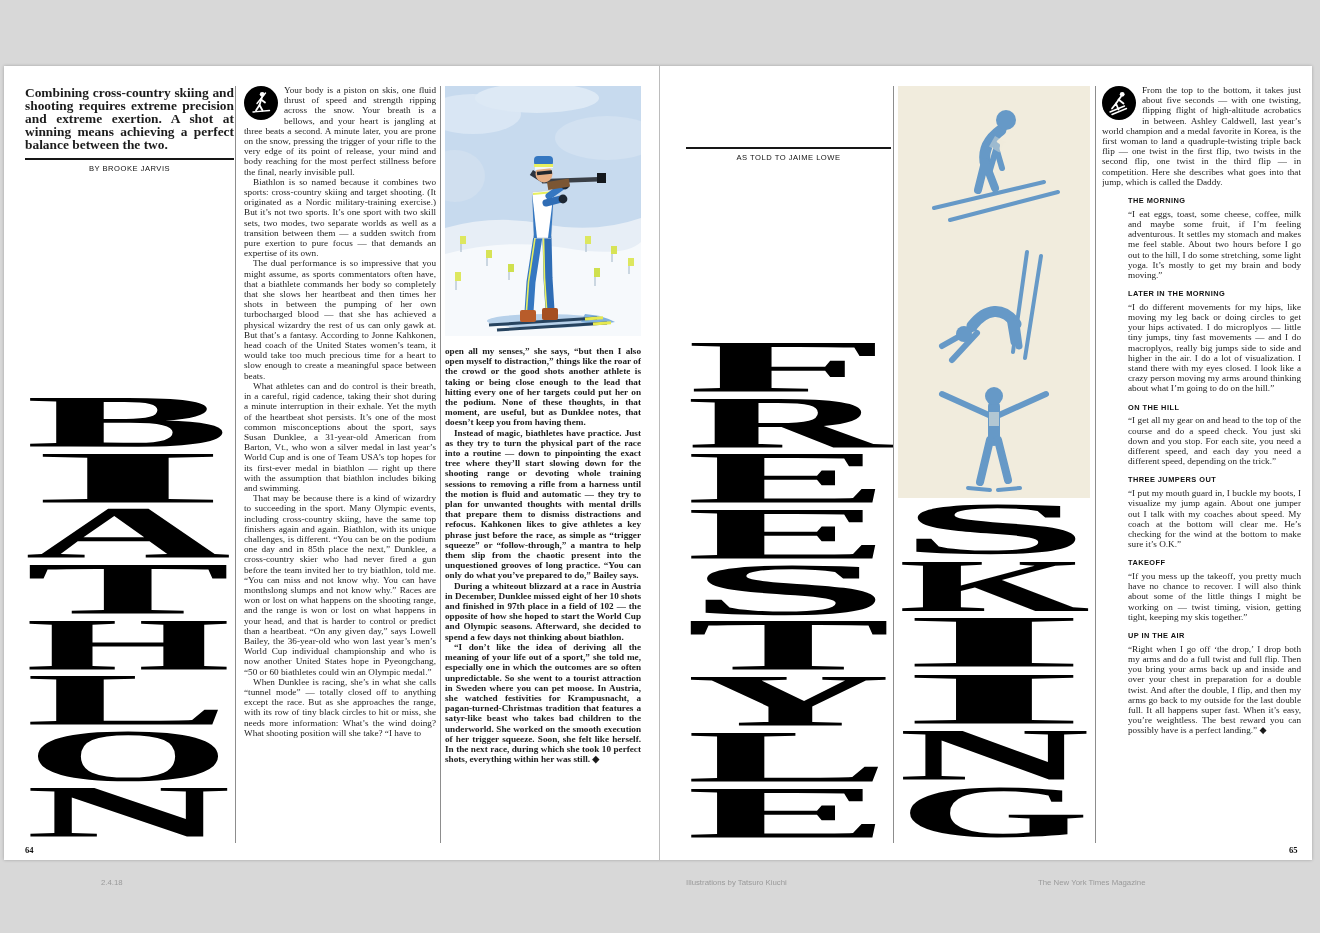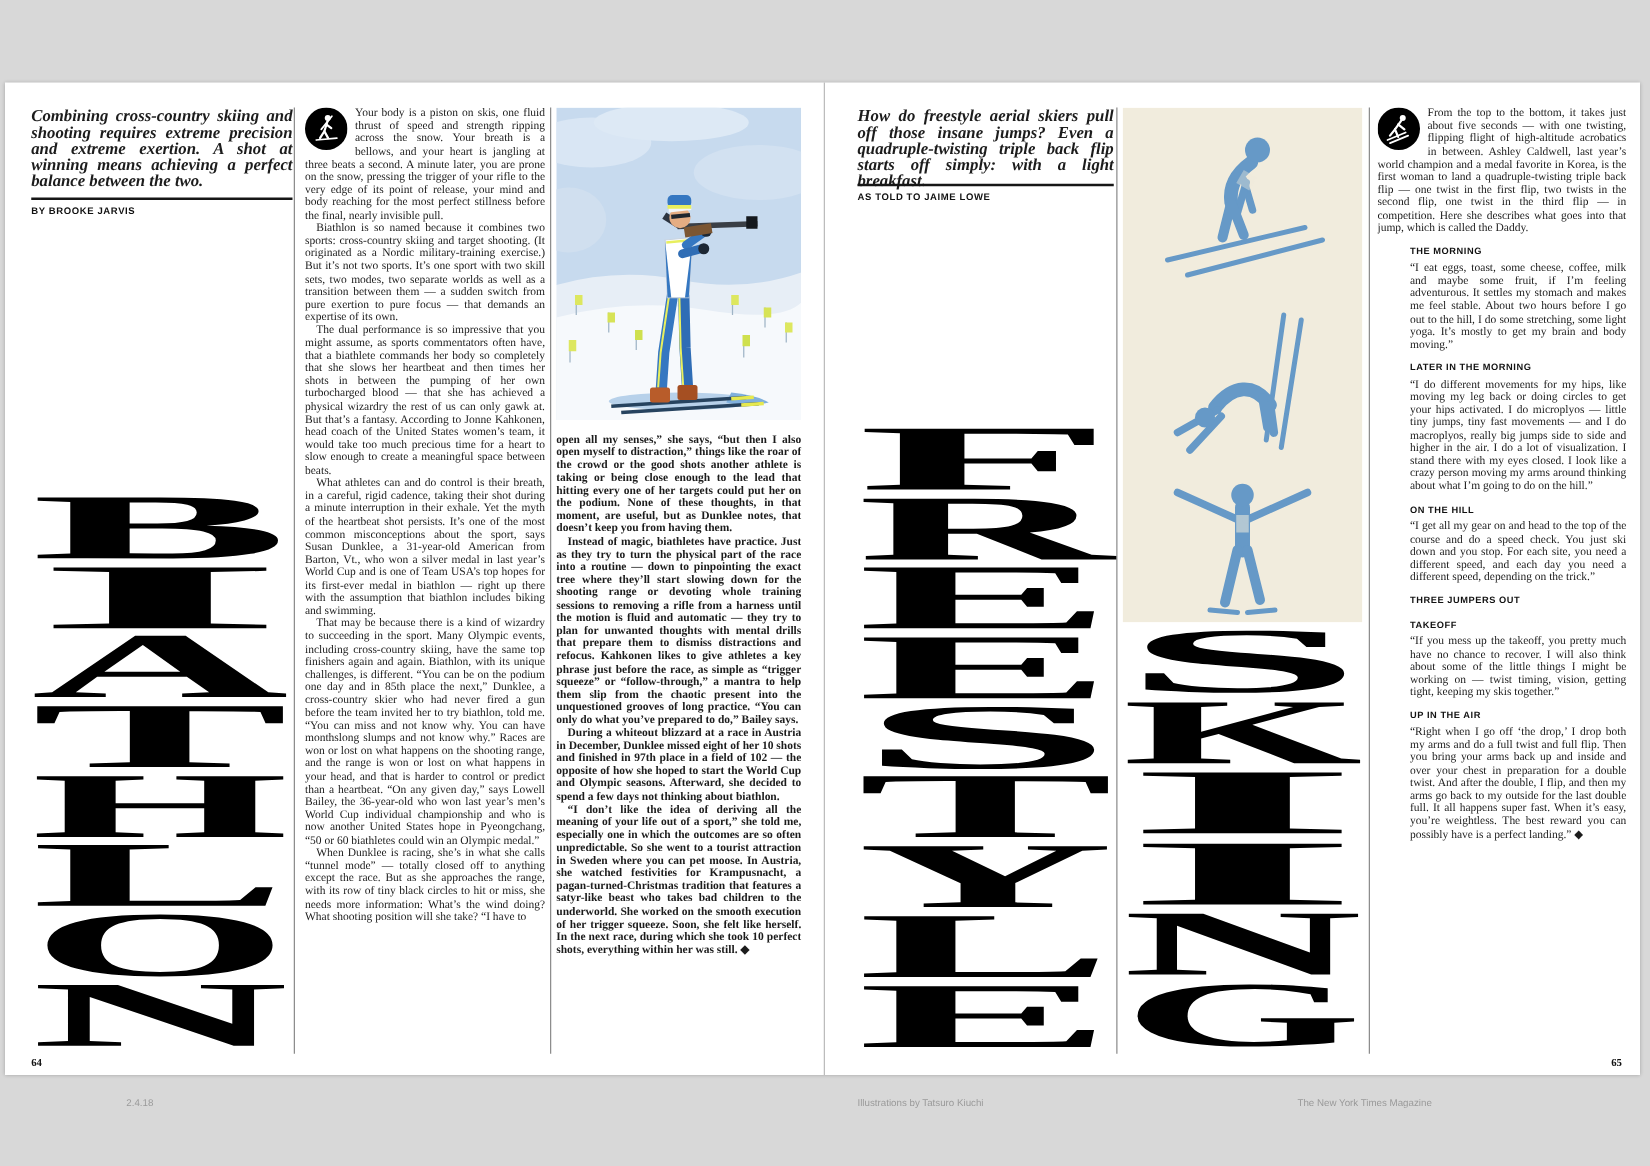--- a/index.html
+++ b/index.html
@@ -13,26 +13,26 @@
   }
   .spread{
     position:absolute;left:4px;top:66px;width:1308px;height:794px;
     background:#ffffff;
     box-shadow:0 0 3px rgba(0,0,0,.25);
   }
   .abs{position:absolute;}
   
   .intro{
     font-weight:700;font-size:13.4px;line-height:13px;
-    text-align:justify;margin:0;letter-spacing:0;font-style:italic;
+    text-align:justify;margin:0;letter-spacing:0;
   }
   .byline-rule{height:2px;background:#161616;}
   .byline{
     font-family:"Liberation Sans", sans-serif;
-    font-weight:700;font-size:7.6px;letter-spacing:.5px;color:#111;
+    font-weight:400;font-size:7.6px;letter-spacing:.5px;color:#111;text-align:center;
   }
   
   .textcol{
     font-size:9.2px;line-height:10.2px;text-align:justify;
     overflow:hidden;
   }
   .textcol p{margin:0;}
   .textcol p + p{text-indent:9px;}
   .article-icon{
     float:left;width:34px;height:34px;margin:1px 6px 2px 0;
@@ -231,21 +231,20 @@
         <p>During a whiteout blizzard at a race in Austria in December, Dunklee missed eight of her 10 shots and finished in 97th place in a field of 102 — the opposite of how she hoped to start the World Cup and Olympic seasons. Afterward, she decided to spend a few days not thinking about biathlon.</p>
         <p>“I don’t like the idea of deriving all the meaning of your life out of a sport,” she told me, especially one in which the outcomes are so often unpredictable. So she went to a tourist attraction in Sweden where you can pet moose. In Austria, she watched festivities for Krampusnacht, a pagan-turned-Christmas tradition that features a satyr-like beast who takes bad children to the underworld. She worked on the smooth execution of her trigger squeeze. Soon, she felt like herself. In the next race, during which she took 10 perfect shots, everything within her was still. ◆</p>
       </div>
   </div>
 
   <div class="abs folio" style="left:21px;top:779px;">64</div>
   <div class="abs footnote" style="left:97px;top:780px;">2.4.18</div>
 
   <div class="abs center-rule" style="left:655px;top:0;height:794px;"></div>
 
-  <p class="abs intro" style="left:682px;top:20px;width:205px;">How do freestyle aerial skiers pull off those insane jumps? Even a quadruple-twisting triple back flip starts off simply: with a light breakfast.</p>
   <div class="abs byline-rule" style="left:682px;top:81px;width:205px;"></div>
   <div class="abs byline" style="left:682px;top:87px;width:205px;">AS TOLD TO JAIME LOWE</div>
 
   <div class="abs letters letters-freestyle" style="left:682px;top:276px;width:205px;">
       <div class="letter-cell">
         <svg width="205" height="50">
           <text x="0" y="49.5" textLength="205" lengthAdjust="spacingAndGlyphs" class="headline-letter-text">F</text>
         </svg>
       </div>
       <div class="letter-cell">
@@ -384,20 +383,21 @@
         <div class="qa-section">
           <h4 class="section-heading">LATER IN THE MORNING</h4>
           <p>“I do different movements for my hips, like moving my leg back or doing circles to get your hips activated. I do microplyos — little tiny jumps, tiny fast movements — and I do macroplyos, really big jumps side to side and higher in the air. I do a lot of visualization. I stand there with my eyes closed. I look like a crazy person moving my arms around thinking about what I’m going to do on the hill.”</p>
         </div>
         <div class="qa-section">
           <h4 class="section-heading">ON THE HILL</h4>
           <p>“I get all my gear on and head to the top of the course and do a speed check. You just ski down and you stop. For each site, you need a different speed, and each day you need a different speed, depending on the trick.”</p>
         </div>
         <div class="qa-section">
           <h4 class="section-heading">THREE JUMPERS OUT</h4>
+          <p>“I put my mouth guard in, I buckle my boots, I visualize my jump again. About one jumper out I talk with my coaches about speed. My coach at the bottom will clear me. He’s checking for the wind at the bottom to make sure it’s O.K.”</p>
         </div>
         <div class="qa-section">
           <h4 class="section-heading">TAKEOFF</h4>
           <p>“If you mess up the takeoff, you pretty much have no chance to recover. I will also think about some of the little things I might be working on — twist timing, vision, getting tight, keeping my skis together.”</p>
         </div>
         <div class="qa-section">
           <h4 class="section-heading">UP IN THE AIR</h4>
           <p>“Right when I go off ‘the drop,’ I drop both my arms and do a full twist and full flip. Then you bring your arms back up and inside and over your chest in preparation for a double twist. And after the double, I flip, and then my arms go back to my outside for the last double full. It all happens super fast. When it’s easy, you’re weightless. The best reward you can possibly have is a perfect landing.” ◆</p>
         </div>
       </div>

